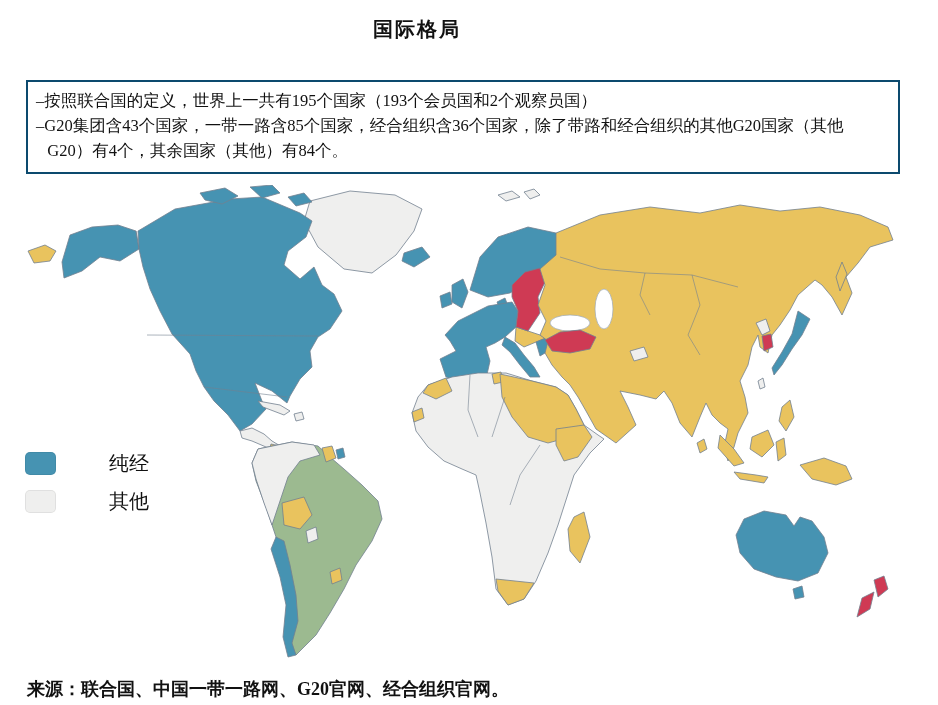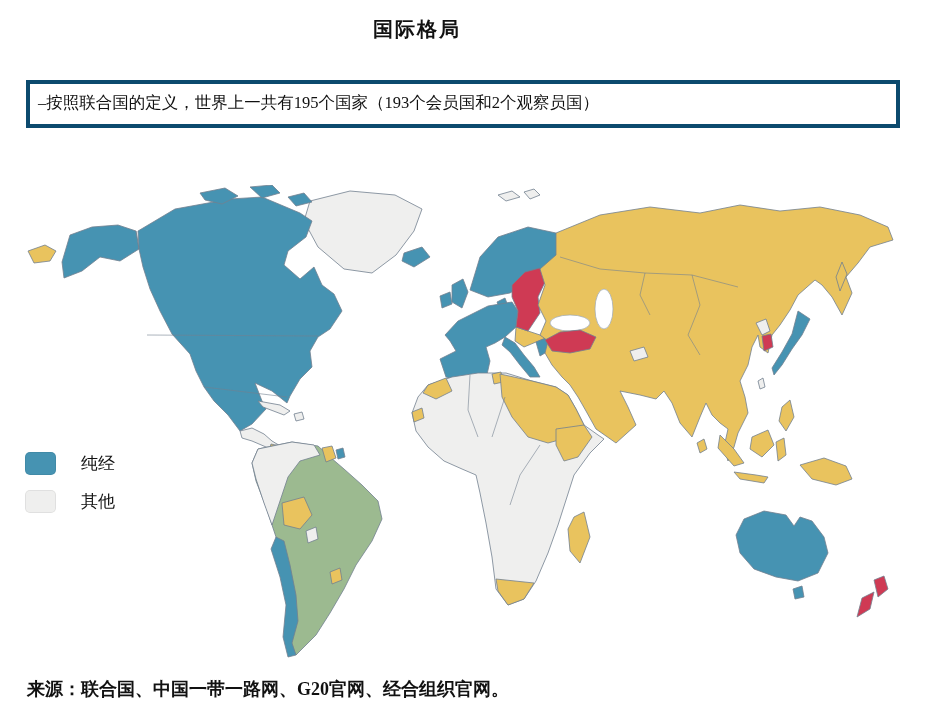--- a/index.html
+++ b/index.html
@@ -6,45 +6,46 @@
   .canvas{
     position:relative;width:938px;height:705px;background:#ffffff;overflow:hidden;
     font-family:"Liberation Serif","DejaVu Serif",serif;color:#111;
   }
   .page-title{
     position:absolute;top:16px;left:0;width:834px;text-align:center;
     font-size:20px;font-weight:bold;letter-spacing:2px;margin:0;
   }
   .notes-box{
     position:absolute;left:26px;top:80px;width:874px;box-sizing:border-box;
-    border:4px solid #0c4a6e;padding:6px 10px 9px 8px;background:#ffffff;
+    border:2px solid #0c4a6e;padding:6px 10px 9px 8px;background:#ffffff;
   }
   .notes-box p{
     margin:0;font-size:16.5px;line-height:25px;
     padding-left:0.68em;text-indent:-0.68em;
   }
   .world-map{position:absolute;left:0;top:185px;width:938px;height:490px;}
   .legend{position:absolute;left:25px;top:452px;}
   .legend-row{display:flex;align-items:center;height:23px;margin-bottom:15px;}
   .swatch{width:31px;height:23px;border-radius:5px;margin-right:25px;flex:0 0 auto;
           box-shadow:0 0 0 1px rgba(0,0,0,0.06) inset;}
-  .legend-label{font-size:17px;white-space:nowrap;}
+  .legend-label{font-size:20px;white-space:nowrap;margin-left:28px;}
   .source-line{position:absolute;left:27px;top:677px;font-size:18px;font-weight:bold;}
   .borderline{fill:none;stroke-width:0.7;opacity:0.85;}
   path[data-region]{stroke-width:0.8;stroke-linejoin:round;}
 </style>
 </head>
 <body>
 
 <div class="canvas">
 
   <h1 class="page-title">国际格局</h1>
 
   <div class="notes-box">
     <p>–按照联合国的定义，世界上一共有195个国家（193个会员国和2个观察员国）</p>
+    <p>–G20集团含43个国家，一带一路含85个国家，经合组织含36个国家，除了带路和经合组织的其他G20国家（其他G20）有4个，其余国家（其他）有84个。</p>
   </div>
 
   <svg class="world-map" viewBox="0 0 938 490" xmlns="http://www.w3.org/2000/svg">
 
     <path data-region="greenland" d="M310,16 L350,6 L395,10 L422,24 L414,46 L396,70 L372,88 L344,84 L318,62 L304,36 Z" fill="#efefee" stroke="#72808f"></path>
     <path data-region="chukotka_west" d="M28,66 L45,60 L56,66 L50,76 L34,78 Z" fill="#e9c35e" stroke="#72808f"></path>
     <path data-region="alaska" d="M62,77 L70,50 L92,42 L118,40 L136,46 L139,64 L120,76 L100,72 L82,86 L64,93 Z" fill="#4693b2" stroke="#72808f"></path>
     <path data-region="north_america" d="M138,46 L175,24 L230,14 L262,12 L300,28 L312,36 L306,52 L288,66 L284,80 L300,94 L314,82 L322,100 L334,109 L342,126 L330,144 L318,152 L310,166 L312,182 L300,194 L290,211 L287,218 L272,206 L255,198 L262,216 L266,224 L252,239 L240,246 L228,230 L214,216 L204,202 L196,186 L190,169 L172,149 L160,126 L150,104 L143,82 L139,64 Z" fill="#4693b2" stroke="#72808f"></path>
     <path data-region="arctic_islands_a" d="M200,8 L225,3 L238,11 L222,19 L205,15 Z" fill="#4693b2" stroke="#72808f"></path>
     <path data-region="arctic_islands_b" d="M250,2 L272,0 L280,8 L262,13 Z" fill="#4693b2" stroke="#72808f"></path>

